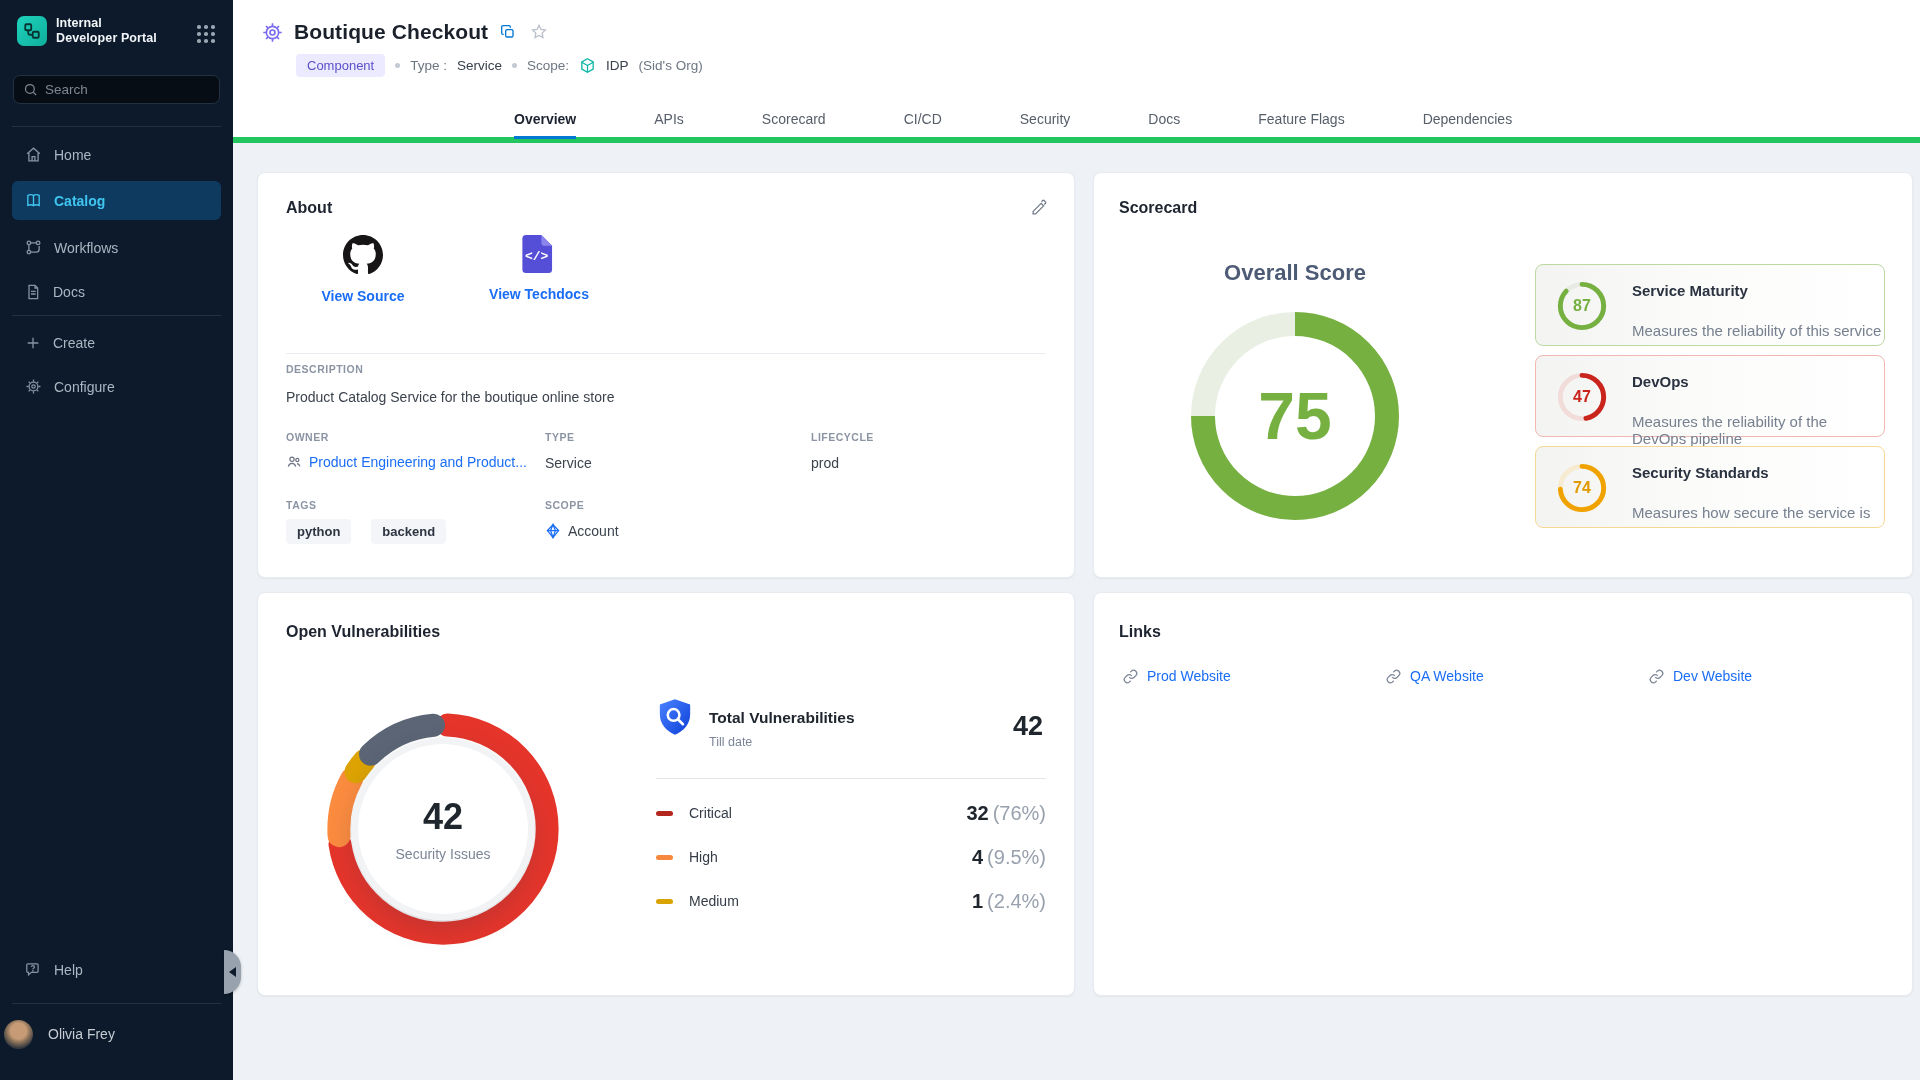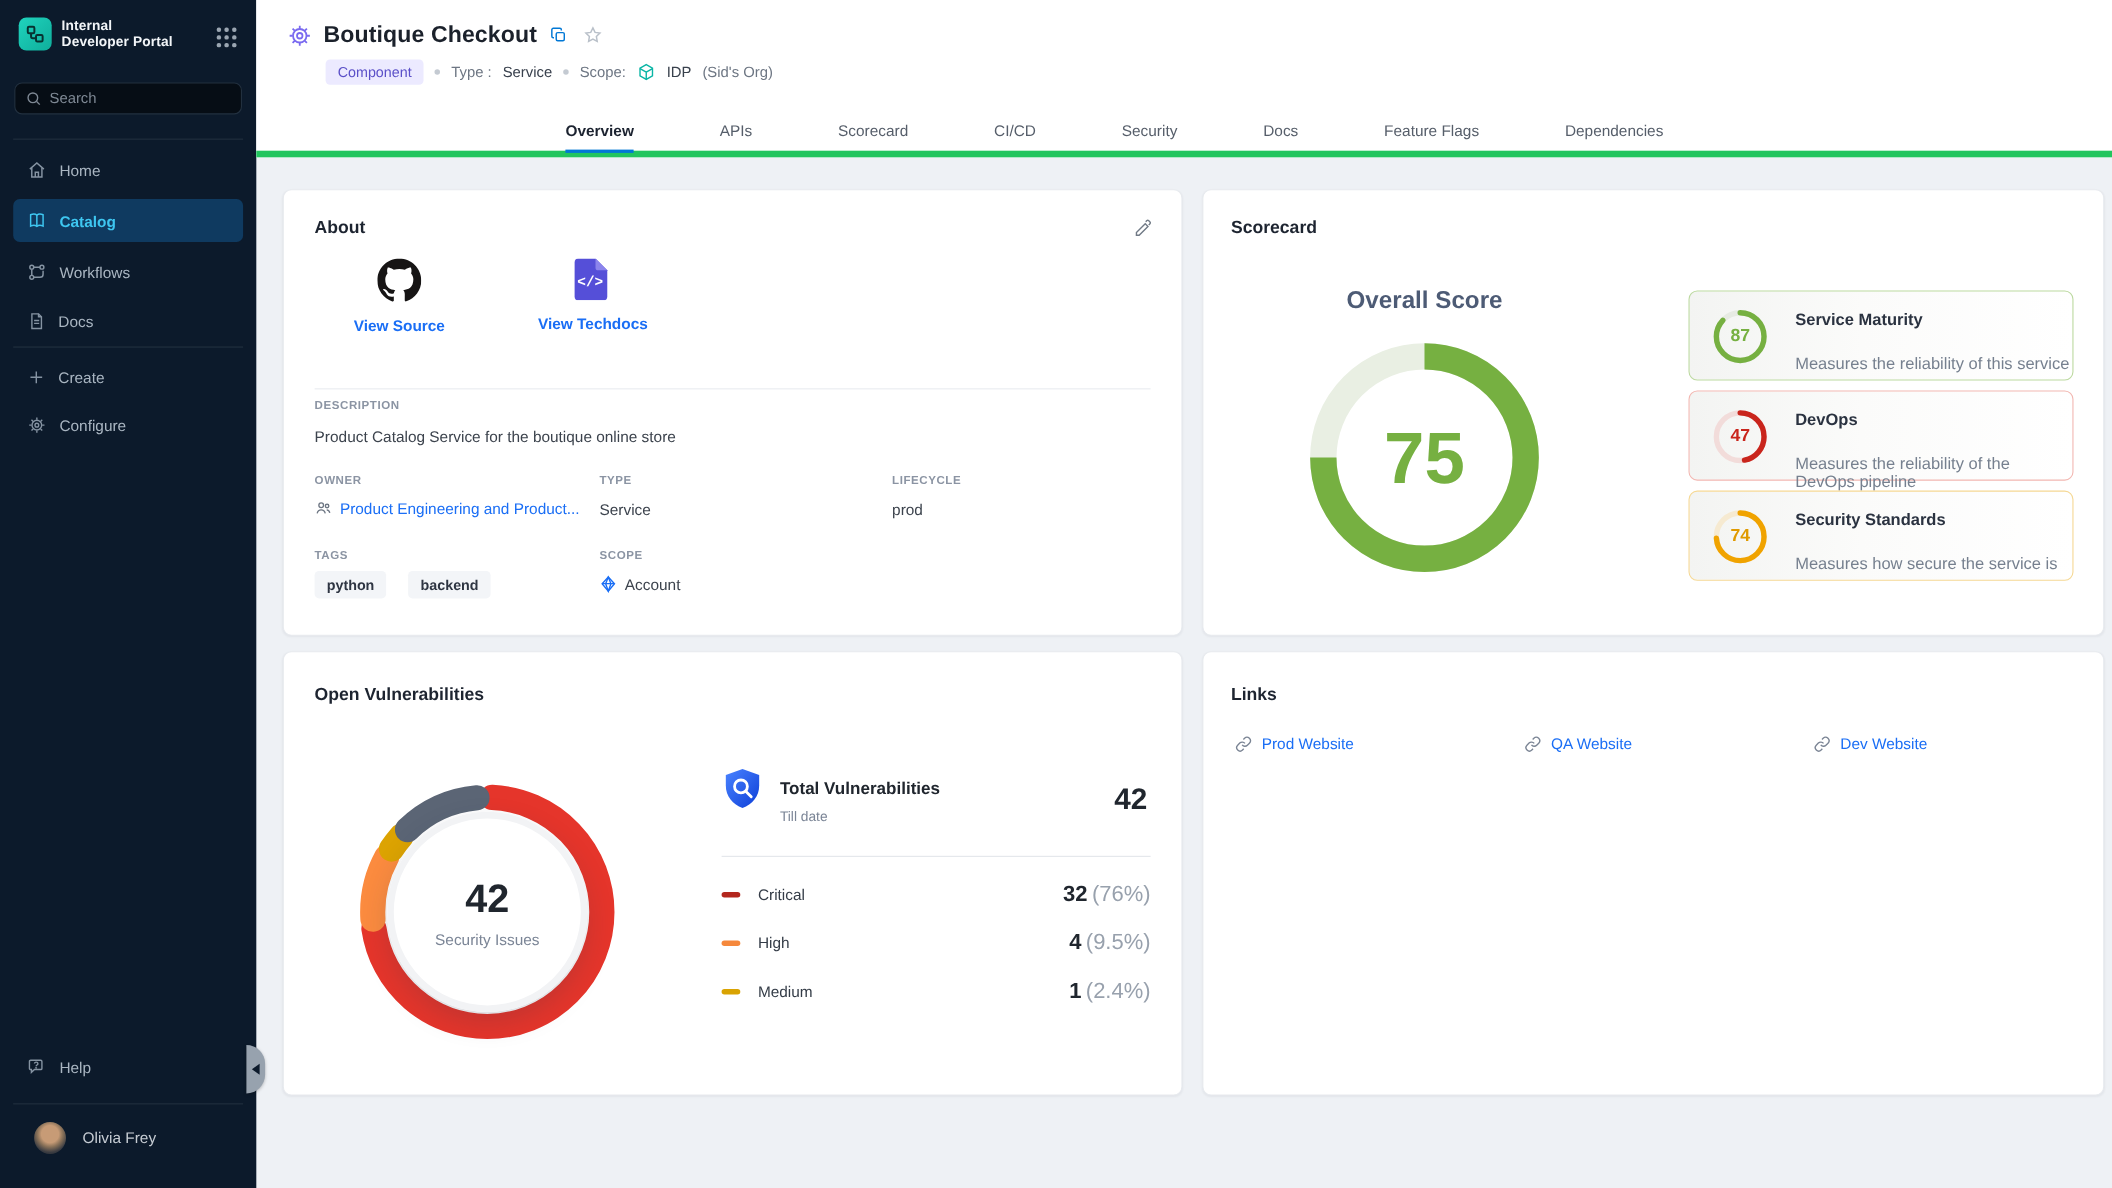--- a/index.html
+++ b/index.html
@@ -18,21 +18,21 @@
   .grid-icon span { width:3.5px; height:3.5px; border-radius:50%; background:#9aa5b1; }
   .search-box { position:absolute; left:13px; top:75px; width:207px; height:29px; background:#060d15; border:1px solid #22303f; border-radius:7px; display:flex; align-items:center; padding:0 9px; gap:7px; }
   .search-box input { background:transparent; border:none; outline:none; color:#aab4bf; font-size:13.5px; width:150px; font-family:inherit; }
   .search-box input::placeholder { color:#7e8894; }
   .side-div { position:absolute; left:12px; width:209px; height:1px; background:#22303f; }
   .nav-item { position:absolute; left:12px; width:209px; height:39px; border-radius:6px; display:flex; align-items:center; gap:12px; padding-left:13px; color:#aab6c2; font-size:14px; cursor:pointer; }
   .nav-item svg { flex:0 0 auto; }
   .nav-item.active { background:#0f3a60; color:#3ec6f0; font-weight:700; }
   .collapse-tab { position:absolute; left:224px; top:950px; width:17px; height:44px; background:#97a2ae; border-radius:0 22px 22px 0; display:flex; align-items:center; justify-content:center; cursor:pointer; box-shadow:0 1px 3px rgba(0,0,0,.25); }
   .collapse-tab i { width:0; height:0; border-top:5px solid transparent; border-bottom:5px solid transparent; border-right:7px solid #0c1a2b; display:block; }
-  .user-row { position:absolute; left:0; top:1008px; width:233px; height:52px; display:flex; align-items:center; gap:15px; padding-left:31px; cursor:pointer; }
+  .user-row { position:absolute; left:0; top:1008px; width:233px; height:52px; display:flex; align-items:center; gap:15px; padding-left:4px; cursor:pointer; }
   .avatar { width:29px; height:29px; border-radius:50%; background:radial-gradient(circle at 50% 38%, #c79b76 0 34%, #8a7259 50%, #3a3c42 72%, #23262c 100%); }
   .user-name { color:#c6ccd3; font-size:14px; }
   
   .header { position:absolute; left:233px; top:0; width:1858px; height:143px; background:#ffffff; border-bottom:6px solid #22c55e; }
   .title-row { position:absolute; left:28px; top:20px; display:flex; align-items:center; gap:10px; }
   .page-title { font-size:21px; font-weight:700; color:#1b212b; letter-spacing:.1px; }
   .icon-btn { background:none; border:none; cursor:pointer; display:flex; align-items:center; justify-content:center; padding:2px; }
   .sub-row { position:absolute; left:63px; top:54px; display:flex; align-items:center; gap:10px; font-size:13.5px; color:#6d7683; }
   .entity-badge { background:#eceaff; color:#5b50c8; font-size:13px; font-weight:500; padding:4px 11px; border-radius:4px; }
   .dot-sep { width:5px; height:5px; border-radius:50%; background:#c4cad2; }

